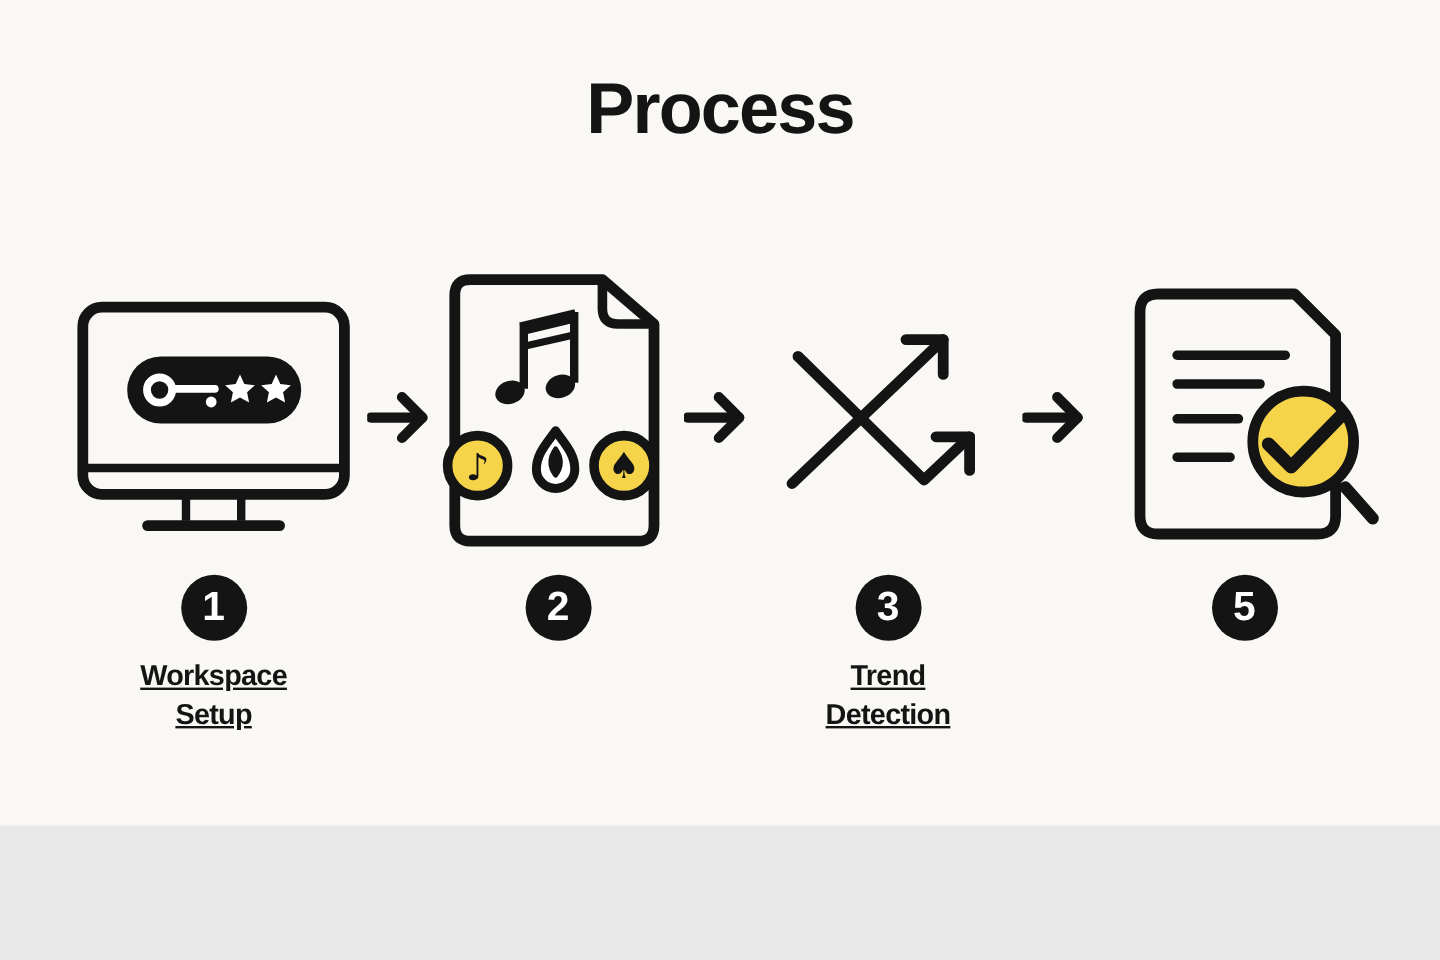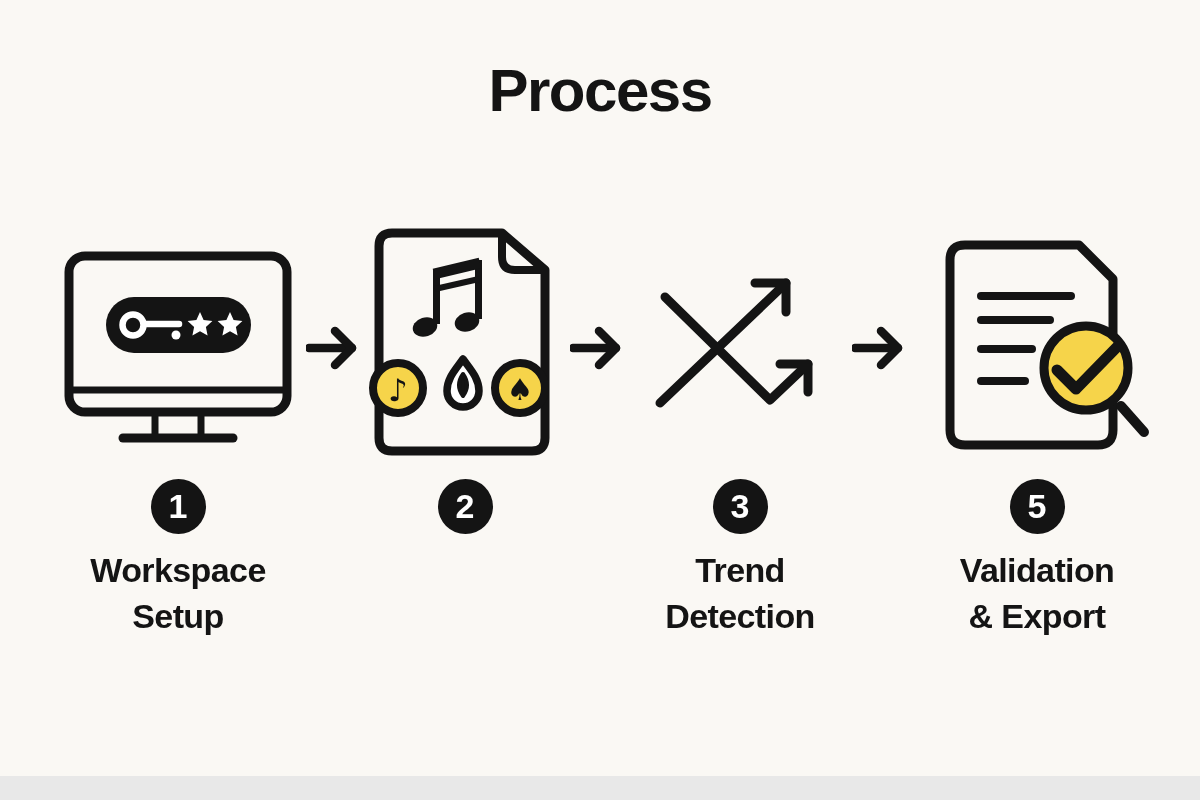--- a/index.html
+++ b/index.html
@@ -1,21 +1,21 @@
 <!DOCTYPE html>
 <html style="--bg: #FAF8F4; --ink: #141414; --yellow: #F6D44A; --white: #FFFFFF;"><head>
 <meta charset="utf-8">
 <style>
   :root{
     --bg:#FAF8F4; --ink:#141414; --yellow:#F6D44A; --white:#FFFFFF;
   }
   *{box-sizing:border-box;}
   body{margin:0;background:#e8e8e8;}
   .canvas{
-    position:relative;width:1200px;height:776px;margin:0 auto;
+    position:relative;width:1200px;height:688px;margin:0 auto;
     background:var(--bg);color:var(--ink);
     font-family:"Liberation Sans",sans-serif;overflow:hidden;
   }
   .title{
     position:absolute;top:56px;left:0;width:100%;margin:0;
     text-align:center;font-size:60px;font-weight:800;letter-spacing:-1.5px;
   }
   .icon{position:absolute;color:var(--ink);}
   .ic1{left:63px;top:250px;}
   .ic2{left:360px;top:224px;}
@@ -27,22 +27,22 @@
     position:absolute;top:479px;width:300px;
     display:flex;flex-direction:column;align-items:center;gap:14px;
   }
   .s1{left:28px;} .s2{left:315px;} .s3{left:590px;} .s4{left:887px;}
   .badge{
     width:55px;height:55px;border-radius:50%;background:var(--ink);
     color:var(--white);display:flex;align-items:center;justify-content:center;
     font-size:34px;font-weight:700;
   }
   .label{
-    font-size:34px;font-weight:600;line-height:1.34;text-align:center;
-    white-space:pre-line;letter-spacing:-0.6px;
+    font-size:24px;font-weight:600;line-height:1.34;text-align:center;
+    white-space:pre-line;letter-spacing:-0.6px;text-decoration:underline;
   }
   
   .st{stroke:var(--ink);fill:none;}
   .wt{stroke:var(--white);fill:none;}
   .fi{fill:var(--ink);}
   .fw{fill:var(--white);}
   .fy{fill:var(--yellow);}
   svg text{font-family:"DejaVu Sans",sans-serif;}
 </style>
 </head>
@@ -155,17 +155,15 @@
   <div class="step s2">
     <div class="badge">2</div>
   </div>
   <div class="step s3">
     <div class="badge">3</div>
     <div class="label">Trend
 Detection</div>
   </div>
   <div class="step s4">
     <div class="badge">5</div>
-    <div class="label">Validation
-&amp; Export</div>
   </div>
 
 </div>
 
 </body></html>

